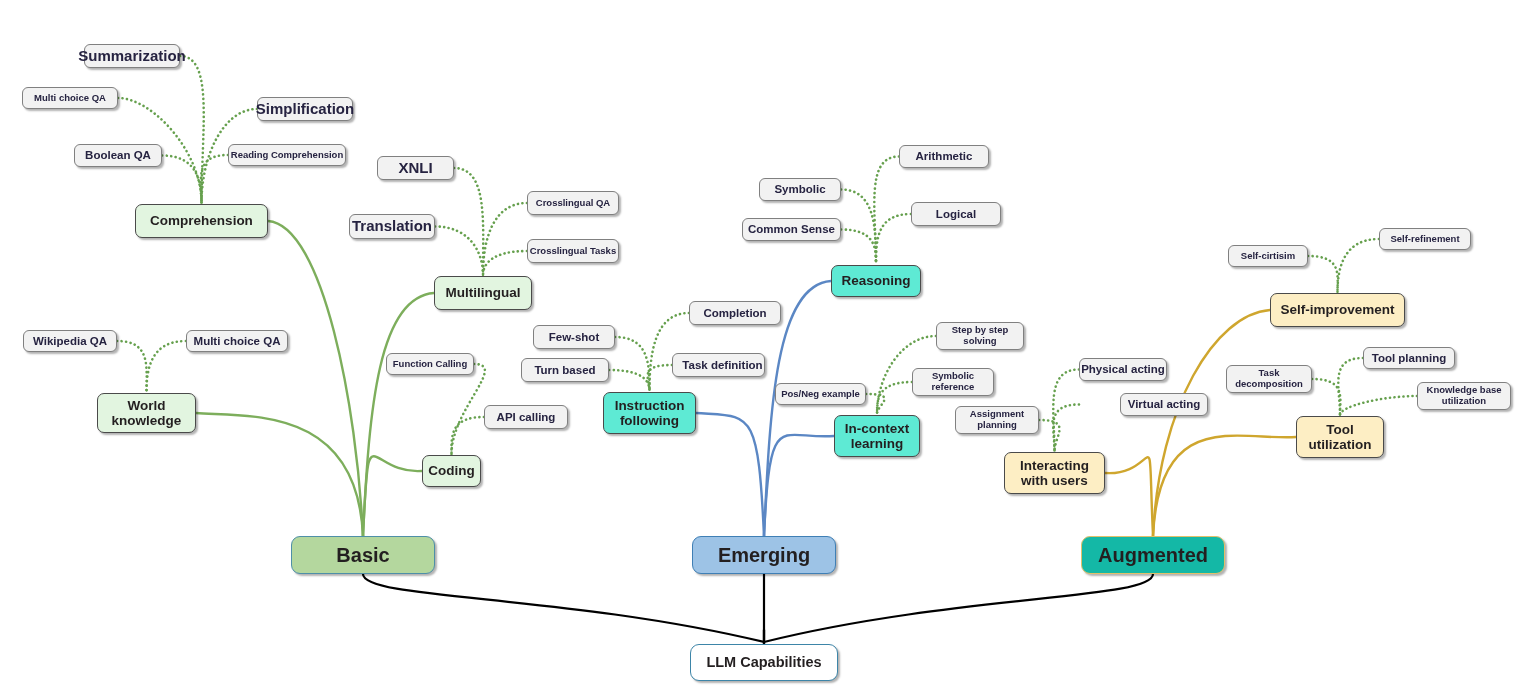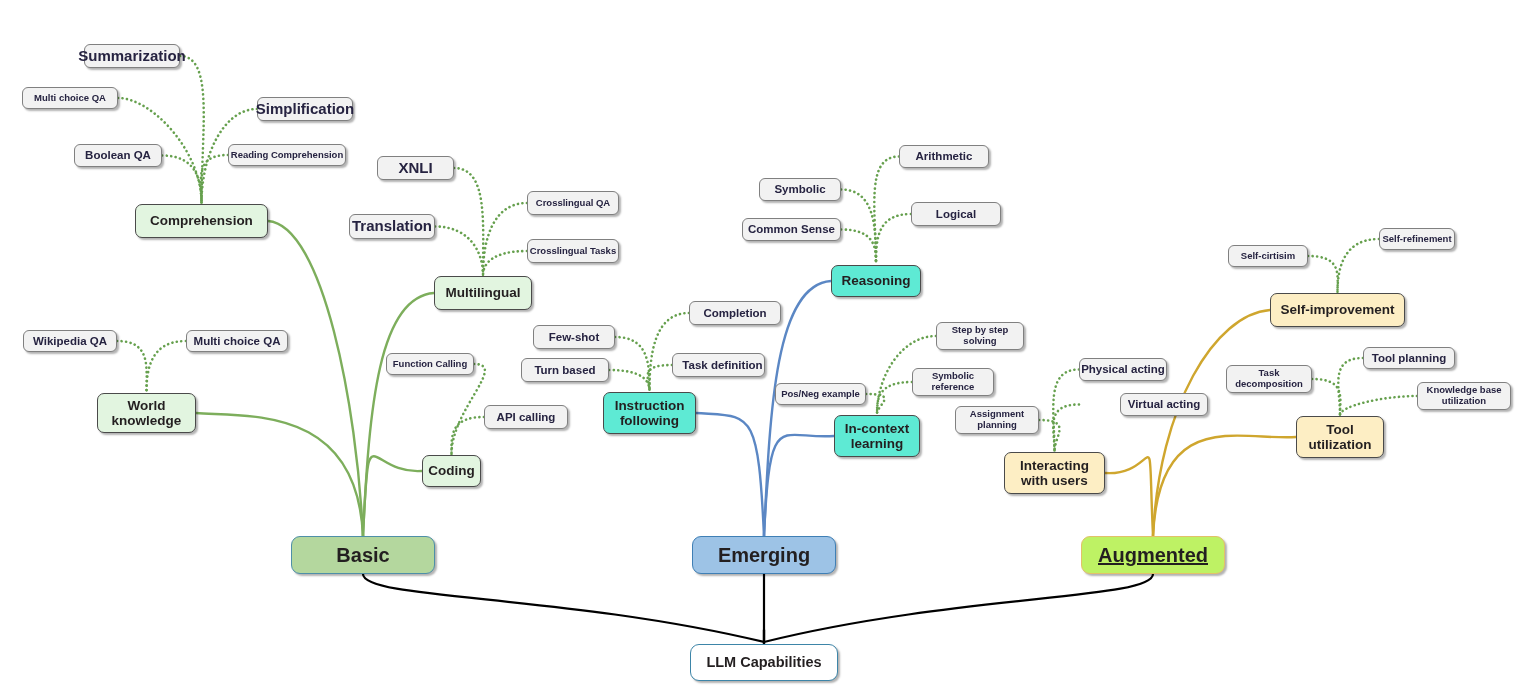--- a/index.html
+++ b/index.html
@@ -47,21 +47,21 @@
     border-radius: 9px;
     font-size: 14.5px;
   }
   
   .n-cat {
     border-radius: 9px;
     font-size: 20px;
   }
   .n-cat.c-green  { background: #b4d79e; border: 1.4px solid #4e8fa8; }
   .n-cat.c-blue   { background: #9dc3e6; border: 1.4px solid #3f7fb5; }
-  .n-cat.c-orange { background: #bef264; border: 1.4px solid #e2c06a; text-decoration: underline; }
+  .n-cat.c-orange { background: #14b8a6; border: 1.4px solid #e2c06a; }
   
   .n-mid {
     font-size: 13.5px;
     border-radius: 7px;
   }
   .n-mid.c-green  { background: #e2f5e0; border: 1.5px solid #4a4a4a; }
   .n-mid.c-blue   { background: #5eead4; border: 1.5px solid #4a4a4a; }
   .n-mid.c-orange { background: #fdeec4; border: 1.5px solid #4a4a4a; }
   
   .n-leaf {
@@ -167,21 +167,21 @@
 reference</div>
     <div class="node n-leaf sm" style="left: 775px; top: 383px; width: 91px; height: 22px;">Pos/Neg example</div>
     <div class="node n-mid c-orange" style="left: 1004px; top: 452px; width: 101px; height: 42px;">Interacting
 with users</div>
     <div class="node n-leaf " style="left: 1079px; top: 358px; width: 88px; height: 23px;">Physical acting</div>
     <div class="node n-leaf " style="left: 1120px; top: 393px; width: 88px; height: 23px;">Virtual acting</div>
     <div class="node n-leaf sm" style="left: 955px; top: 406px; width: 84px; height: 28px;">Assignment
 planning</div>
     <div class="node n-mid c-orange" style="left: 1270px; top: 293px; width: 135px; height: 34px;">Self-improvement</div>
     <div class="node n-leaf sm" style="left: 1228px; top: 245px; width: 80px; height: 22px;">Self-cirtisim</div>
-    <div class="node n-leaf sm" style="left: 1379px; top: 228px; width: 76px; height: 22px;">Self-refinement</div>
+    <div class="node n-leaf sm" style="left: 1379px; top: 228px; width: 92px; height: 22px;">Self-refinement</div>
     <div class="node n-mid c-orange" style="left: 1296px; top: 416px; width: 88px; height: 42px;">Tool
 utilization</div>
     <div class="node n-leaf " style="left: 1363px; top: 347px; width: 92px; height: 22px;">Tool planning</div>
     <div class="node n-leaf sm" style="left: 1226px; top: 365px; width: 86px; height: 28px;">Task
 decomposition</div>
     <div class="node n-leaf sm" style="left: 1417px; top: 382px; width: 94px; height: 28px;">Knowledge base
 utilization</div>
   </div>
 
 </body></html>

